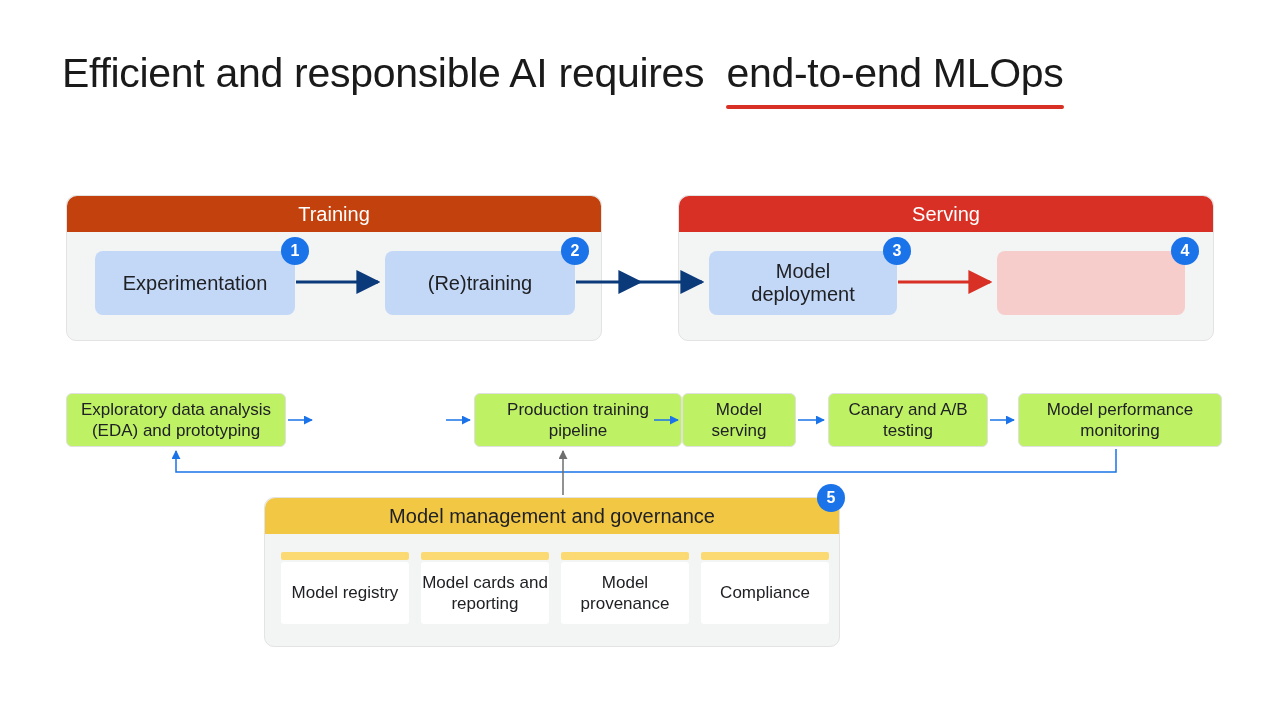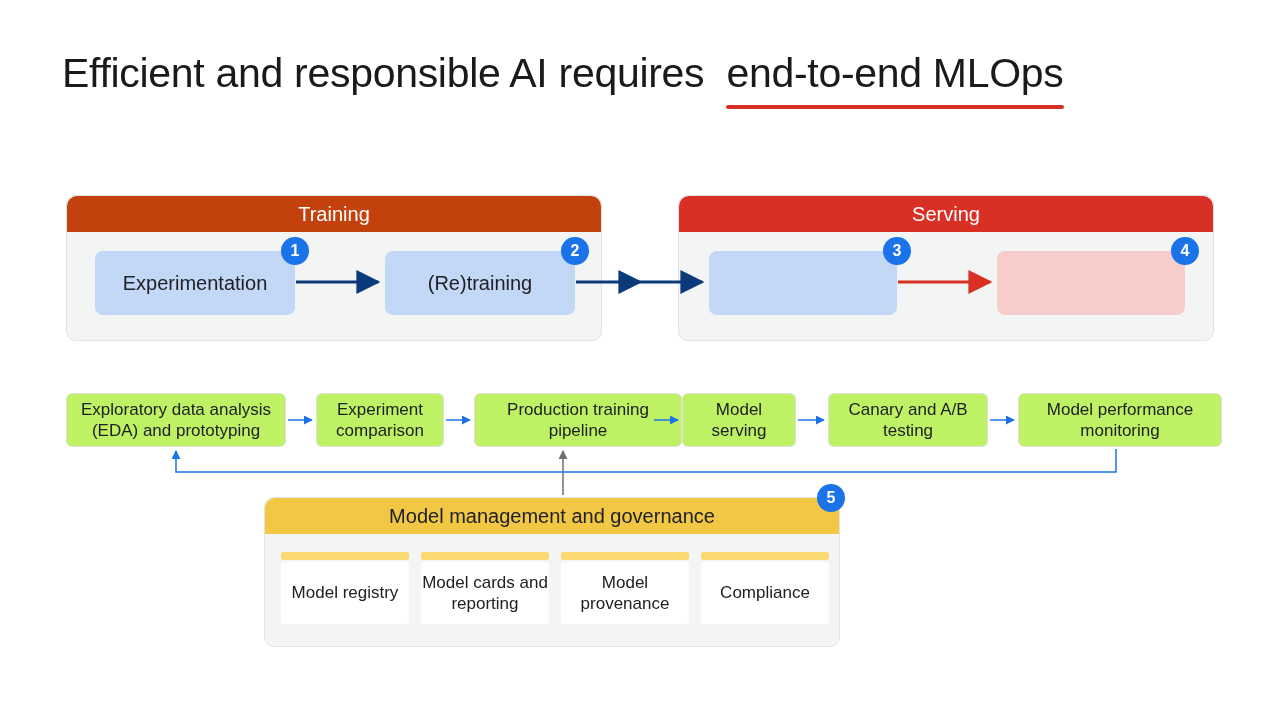--- a/index.html
+++ b/index.html
@@ -134,29 +134,30 @@
     </div>
     <div class="stage blue" style="left:318px; top:55px; width:190px;">
       <span>(Re)training</span>
       <div class="badge">2</div>
     </div>
   </div>
 
   <div class="panel" style="left:678px; top:195px; width:536px; height:146px;">
     <div class="panel-header red">Serving</div>
     <div class="stage blue" style="left:30px; top:55px; width:188px; white-space:pre-line;">
+      <span style="white-space:pre-line;">Model
+deployment</span>
       <div class="badge">3</div>
     </div>
     <div class="stage pink" style="left:318px; top:55px; width:188px;">
       <div class="badge">4</div>
     </div>
   </div>
 
   <div class="flow" style="left:66px;  top:393px; width:220px;">Exploratory data analysis (EDA) and prototyping</div>
-  <div class="flow" style="left:316px; top:393px; width:128px;">Experiment comparison</div>
   <div class="flow" style="left:474px; top:393px; width:208px;">Production training pipeline</div>
   <div class="flow" style="left:682px; top:393px; width:114px;">Model serving</div>
   <div class="flow" style="left:828px; top:393px; width:160px;">Canary and A/B testing</div>
   <div class="flow" style="left:1018px;top:393px; width:204px;">Model performance monitoring</div>
 
   <div class="panel" style="left:264px; top:497px; width:576px; height:150px;">
     <div class="panel-header yellow">Model management and governance</div>
     <div class="badge" style="position:absolute; top:-14px; right:-6px;">5</div>
     <div class="gov-box" style="left:16px;  top:64px;">Model registry</div>
     <div class="gov-box" style="left:156px; top:64px;">Model cards and reporting</div>

